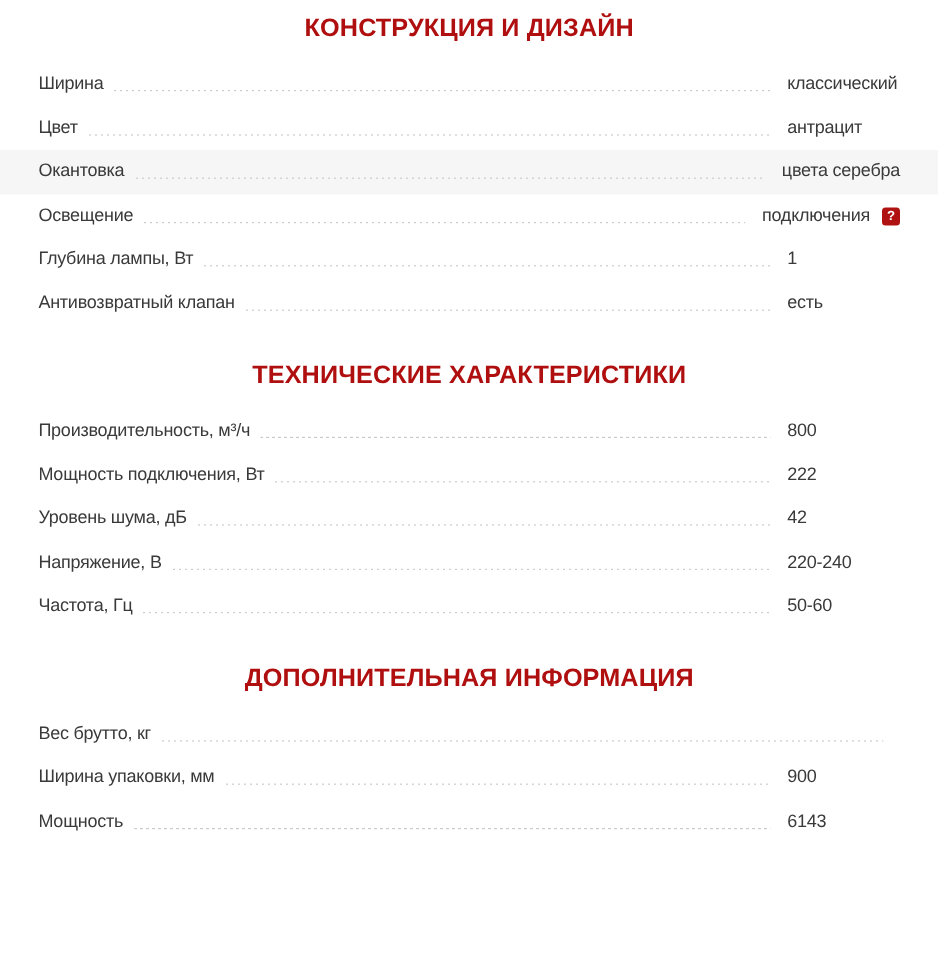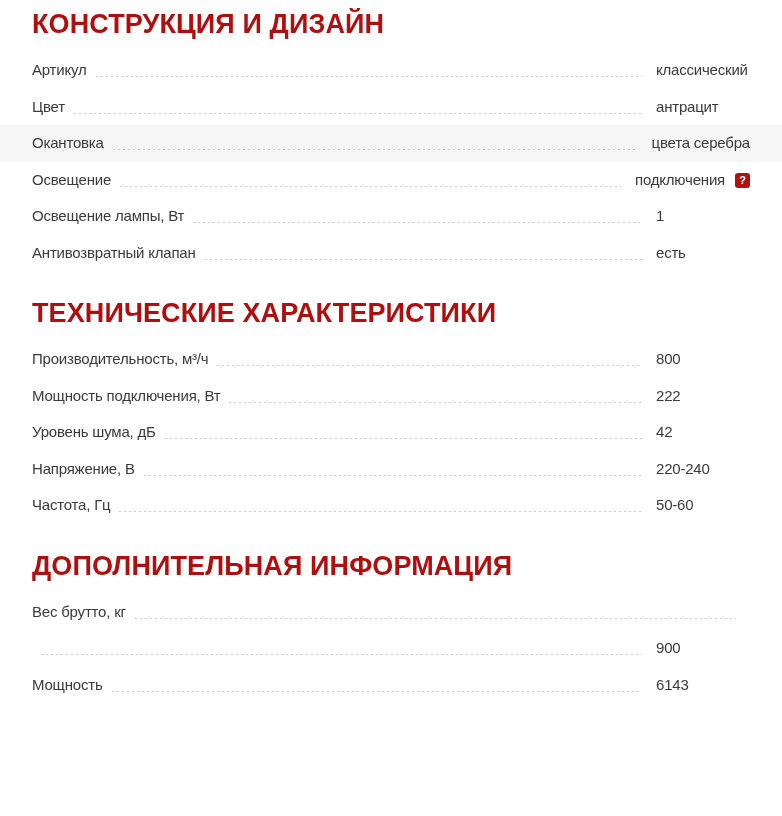--- a/index.html
+++ b/index.html
@@ -15,26 +15,27 @@
     background:#ffffff;
     font-family:"Liberation Sans", sans-serif;
     color:var(--text);
     letter-spacing:-0.2px;
   }
   .spec-section{margin:0;}
   .spec-section.first{padding-top:12px;}
   .spec-section + .spec-section{margin-top:30px;}
   .section-title{
     margin:0 32px;
-    font-size:27px;
+    font-size:21px;
     line-height:24px;
     font-weight:700;
     color:var(--accent);
     letter-spacing:0.1px;
     white-space:nowrap;
+    text-align:center;
   }
   .rows{margin-top:16px;}
   .row{
     display:flex;
     align-items:baseline;
     height:36.5px;
     padding:0 32px;
     box-sizing:border-box;
   }
   .row.highlight{background:var(--highlight);text-align:center;}
@@ -73,21 +74,21 @@
   }
 </style>
 </head>
 <body>
 
 <div id="specs-root">
   <section class="spec-section first">
     <h2 class="section-title">КОНСТРУКЦИЯ И ДИЗАЙН</h2>
     <div class="rows">
   <div class="row">
-    <span class="label">Артикул</span>
+    <span class="label">Ширина</span>
     <span class="dots"></span>
     <span class="value-cell">
       <span class="value-text">классический</span>
       
     </span>
   </div>
 
   <div class="row">
     <span class="label">Цвет</span>
     <span class="dots"></span>
@@ -110,21 +111,21 @@
     <span class="label">Освещение</span>
     <span class="dots"></span>
     <span class="value-cell">
       <span class="value-text">подключения</span>
       <span class="help-badge">?</span>
     </span>
   </div>
 
 
   <div class="row">
-    <span class="label">Освещение лампы, Вт</span>
+    <span class="label">Глубина лампы, Вт</span>
     <span class="dots"></span>
     <span class="value-cell">
       <span class="value-text">1</span>
       
     </span>
   </div>
 
   <div class="row">
     <span class="label">Антивозвратный клапан</span>
     <span class="dots"></span>
@@ -189,20 +190,21 @@
   <section class="spec-section">
     <h2 class="section-title">ДОПОЛНИТЕЛЬНАЯ ИНФОРМАЦИЯ</h2>
     <div class="rows">
   <div class="row">
     <span class="label">Вес брутто, кг</span>
     <span class="dots"></span>
   </div>
 
 
   <div class="row">
+    <span class="label">Ширина упаковки, мм</span>
     <span class="dots"></span>
     <span class="value-cell">
       <span class="value-text">900</span>
       
     </span>
   </div>
 
 
   <div class="row">
     <span class="label">Мощность</span>

